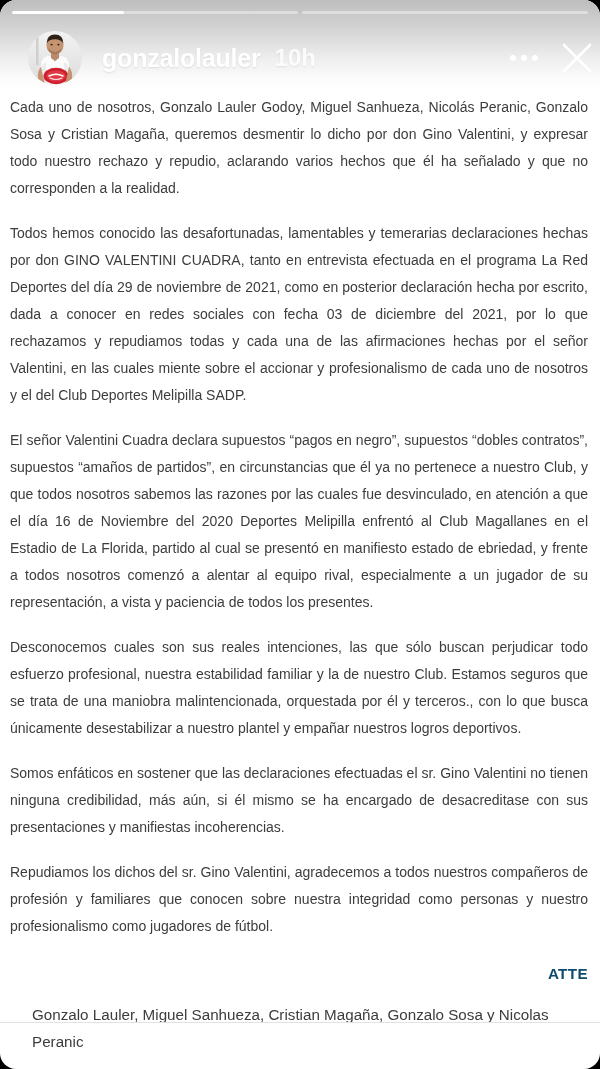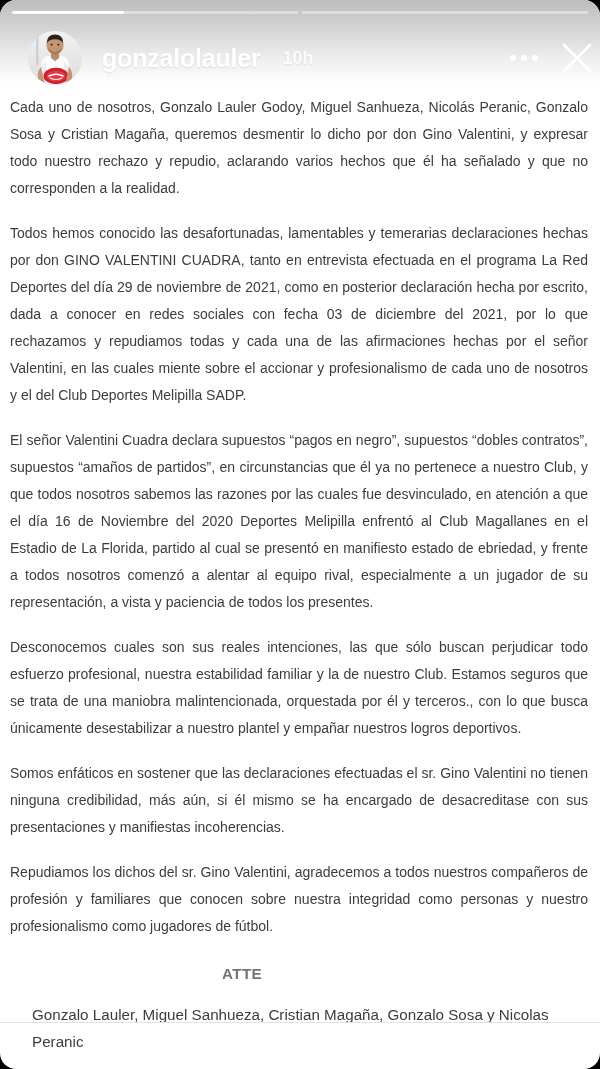--- a/index.html
+++ b/index.html
@@ -92,23 +92,23 @@
   #username {
     margin-left: 20px;
     color: #ffffff;
     font-size: 25px;
     font-weight: bold;
     letter-spacing: -0.2px;
     text-shadow: 0 1px 2px rgba(0,0,0,0.10);
     white-space: nowrap;
   }
   #timestamp {
-    margin-left: 22px;
+    margin-left: 14px;
     color: rgba(255,255,255,0.88);
-    font-size: 18px;
+    font-size: 24px;
     font-weight: bold;
     white-space: nowrap;
     text-shadow: 0 1px 2px rgba(0,0,0,0.08);
   }
 
   #header-spacer { flex: 1 1 auto; }
 
   #more-button {
     width: 44px;
     height: 44px;
@@ -150,27 +150,28 @@
     color: #3c3c3c;
     font-size: 14px;
     line-height: 27px;
     text-align: justify;
     margin: 0 0 18px 0;
     font-family: "Liberation Sans", sans-serif;
   }
   .doc-par:first-child { margin-top: 2px; }
 
   #atte {
-    color: #737373;
+    color: #0c4a6e;
     font-size: 15.2px;
     line-height: 27px;
     font-weight: bold;
     margin: 20px 0 14px 0;
     padding-left: 212px;
     letter-spacing: 0.4px;
+    text-align: right;
   }
   #signature {
     color: #3c3c3c;
     font-size: 15.2px;
     line-height: 27px;
     margin: 0;
     padding-left: 22px;
   }
 
   #bottom-divider {

